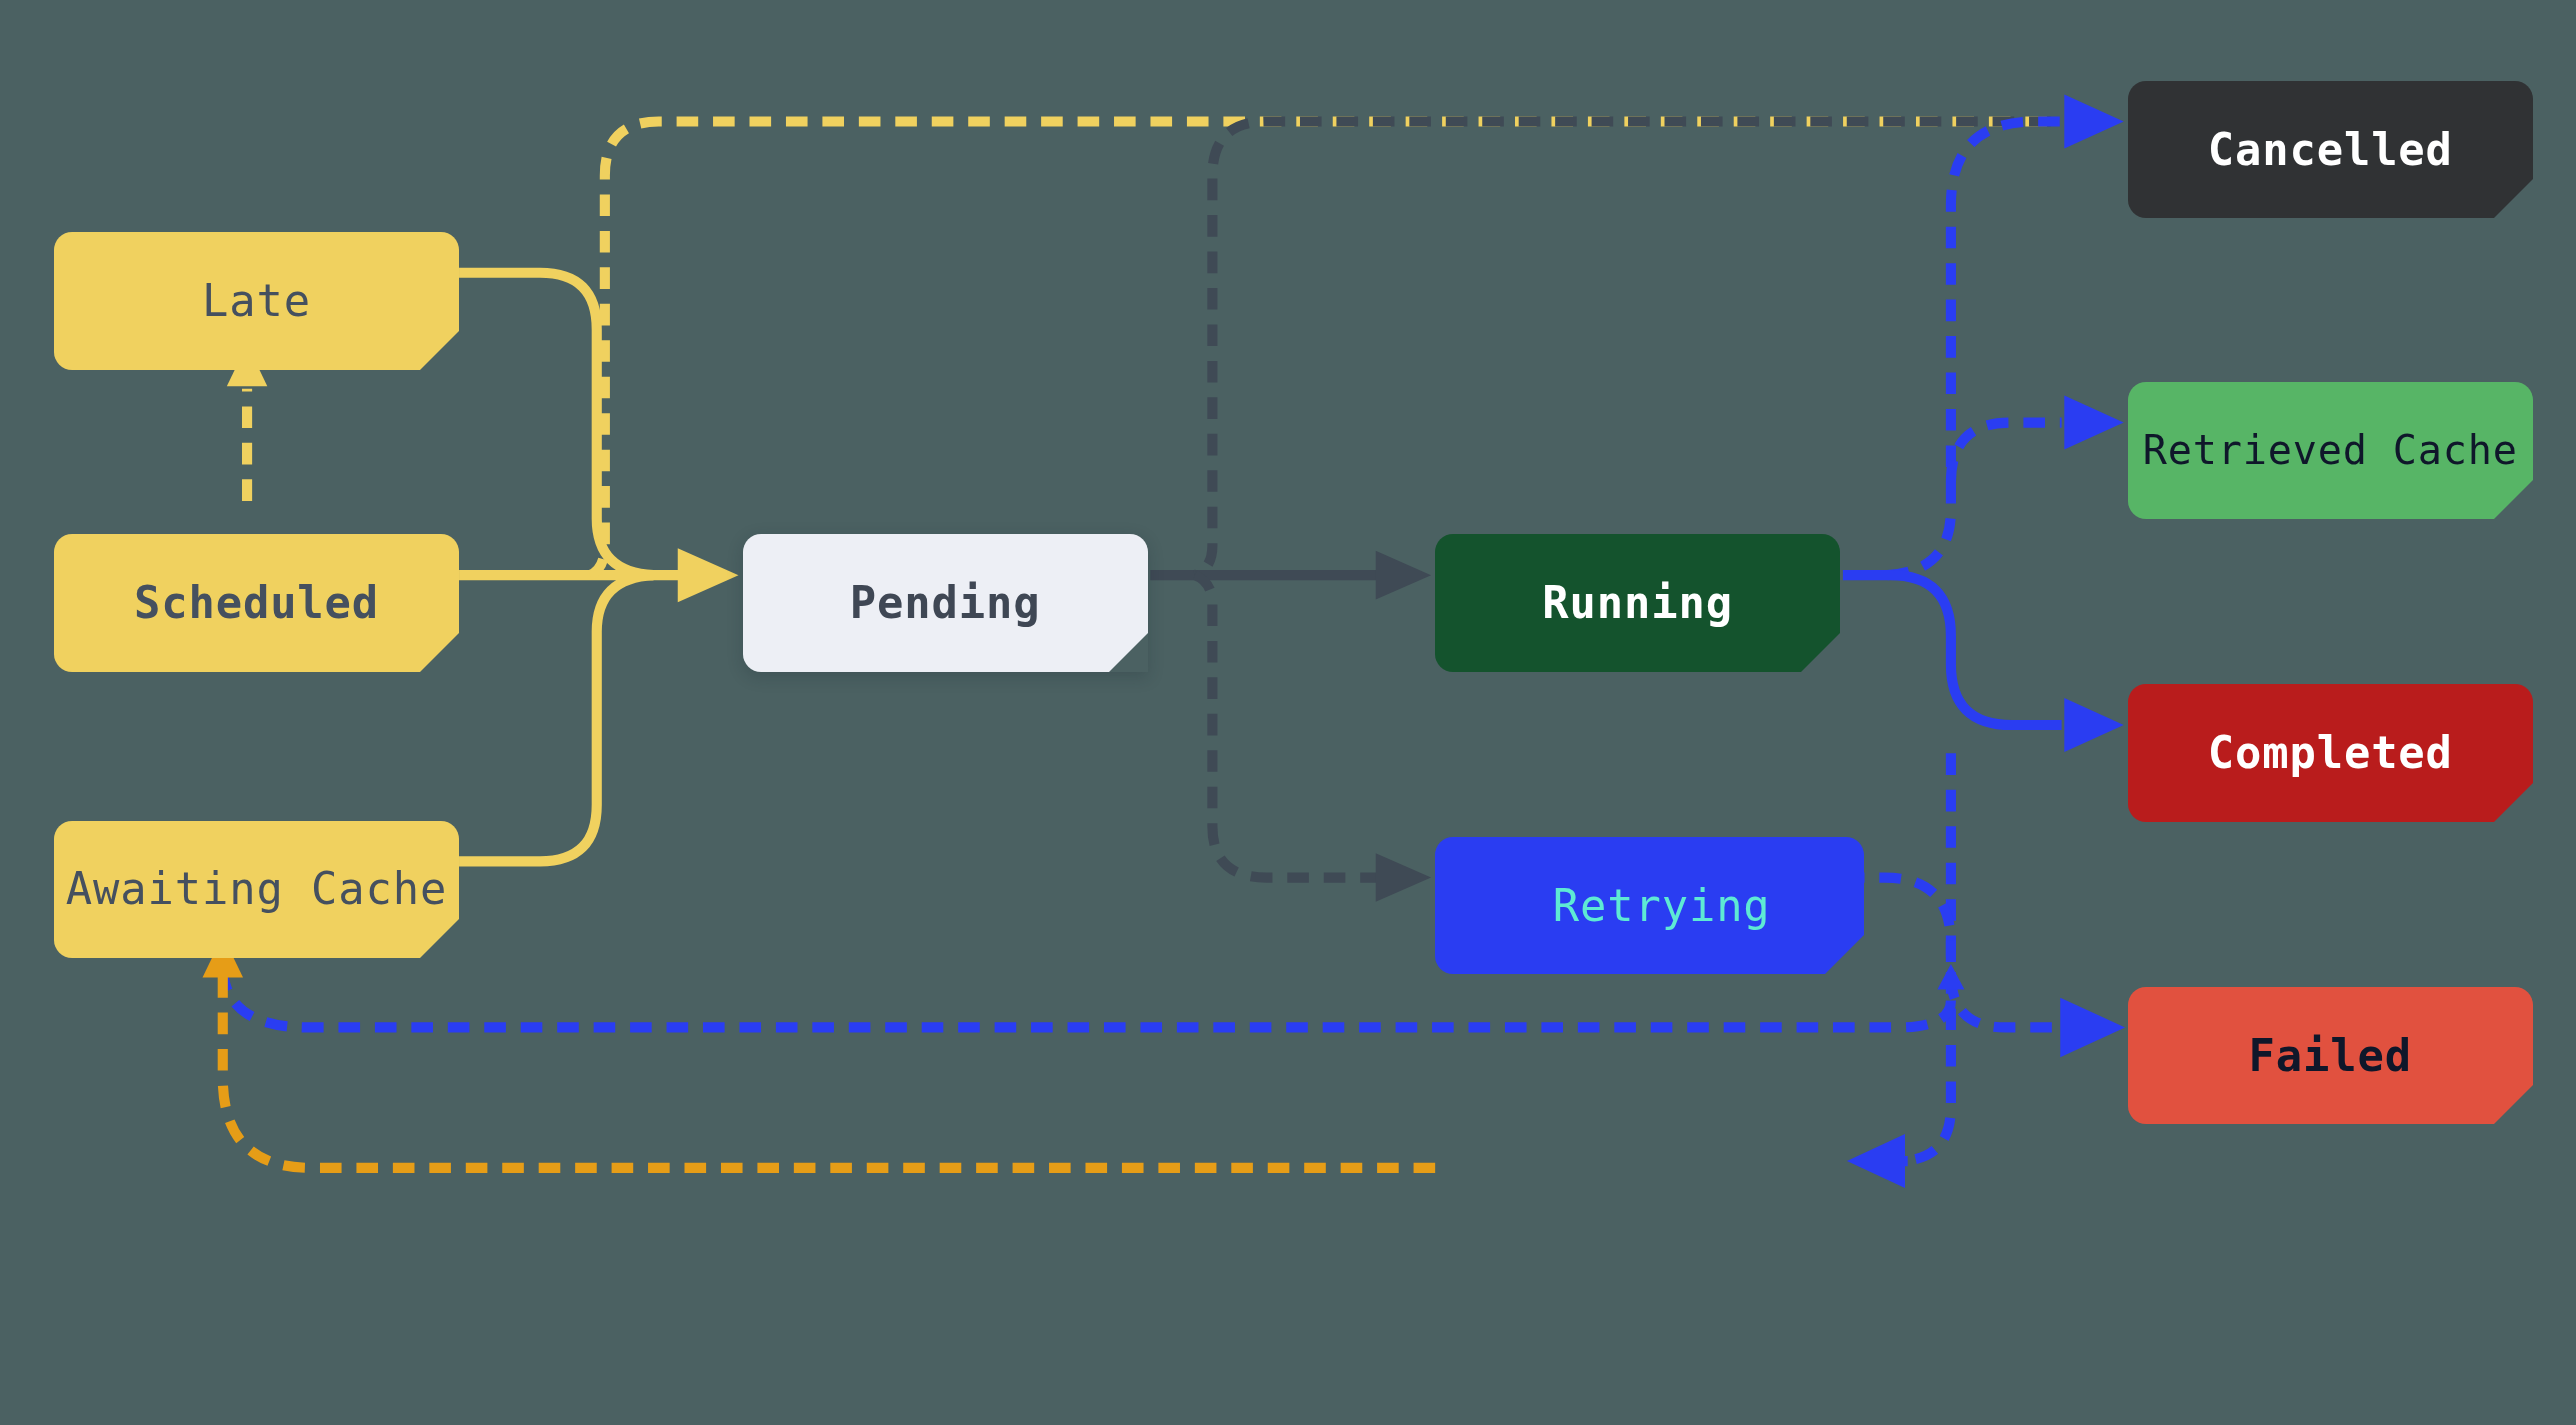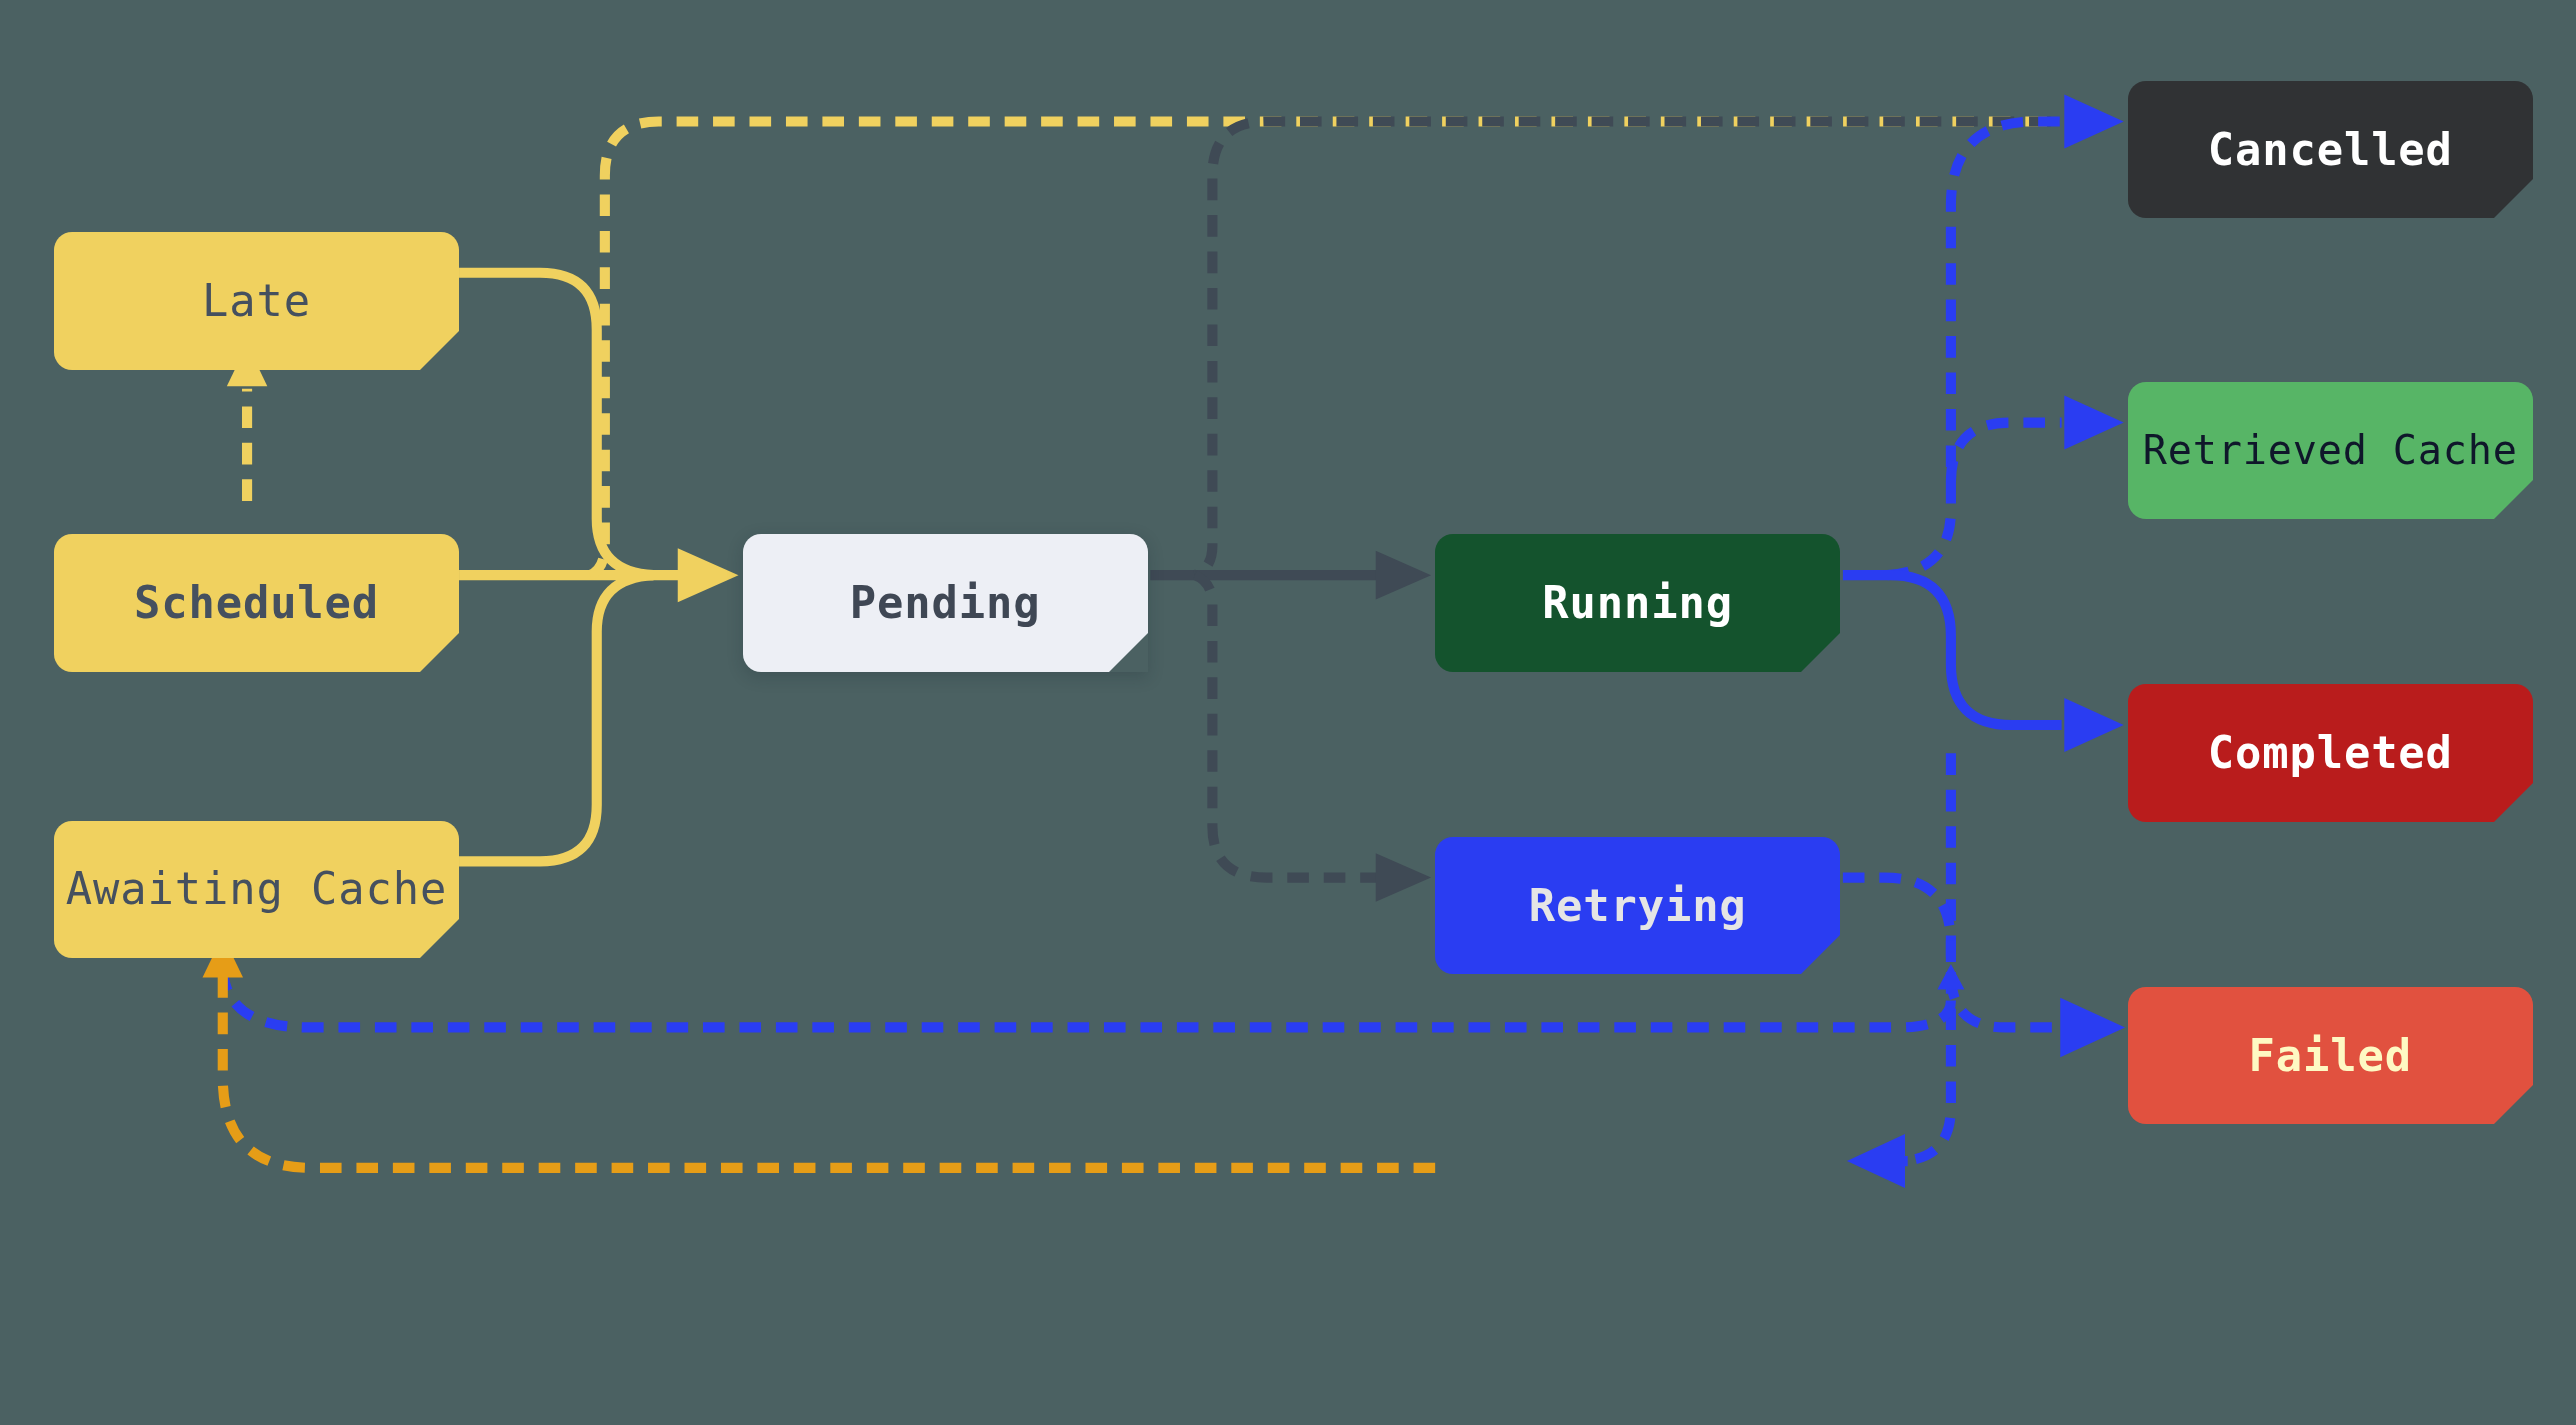--- a/index.html
+++ b/index.html
@@ -101,35 +101,35 @@
   </div>
 
   <div class="node lift" style="left: 28.826%; top: 35.5114%; background: rgb(237, 239, 245); color: rgb(63, 71, 84); font-weight: 700;">
     <span class="label">Pending</span>
   </div>
 
   <div class="node" style="left: 55.7128%; top: 35.5114%; background: #14532d; color: rgb(255, 255, 255); font-weight: 700;">
     <span class="label">Running</span>
   </div>
 
-  <div class="node" style="left: 55.7128%; top: 56.7235%; background: rgb(42, 61, 242); color: #e5e5e5; font-weight: 700;">
+  <div class="node" style="left: 55.7128%; top: 56.7235%; background: rgb(42, 61, 242); color: #5eead4; font-weight: 400; padding-left: 24px;">
     <span class="label">Retrying</span>
   </div>
 
 
   <div class="node" style="left: 82.5996%; top: 3.6932%; background: rgb(48, 50, 52); color: rgb(255, 255, 255); font-weight: 700;">
     <span class="label">Cancelled</span>
   </div>
 
   <div class="node tight" style="left: 82.5996%; top: 24.8106%; background: rgb(87, 181, 102); color: #0f172a; font-weight: 400;">
     <span class="label">Retrieved Cache</span>
   </div>
 
   <div class="node" style="left: 82.5996%; top: 46.0227%; background: #b91c1c; color: rgb(255, 255, 255); font-weight: 700;">
     <span class="label">Completed</span>
   </div>
 
-  <div class="node" style="left: 82.5996%; top: 67.2348%; background: rgb(225, 81, 63); color: #fef9c3; font-weight: 700;">
+  <div class="node" style="left: 82.5996%; top: 67.2348%; background: rgb(225, 81, 63); color: #0f172a; font-weight: 700;">
     <span class="label">Failed</span>
   </div>
 
 </div>
 
 
 </body></html>

